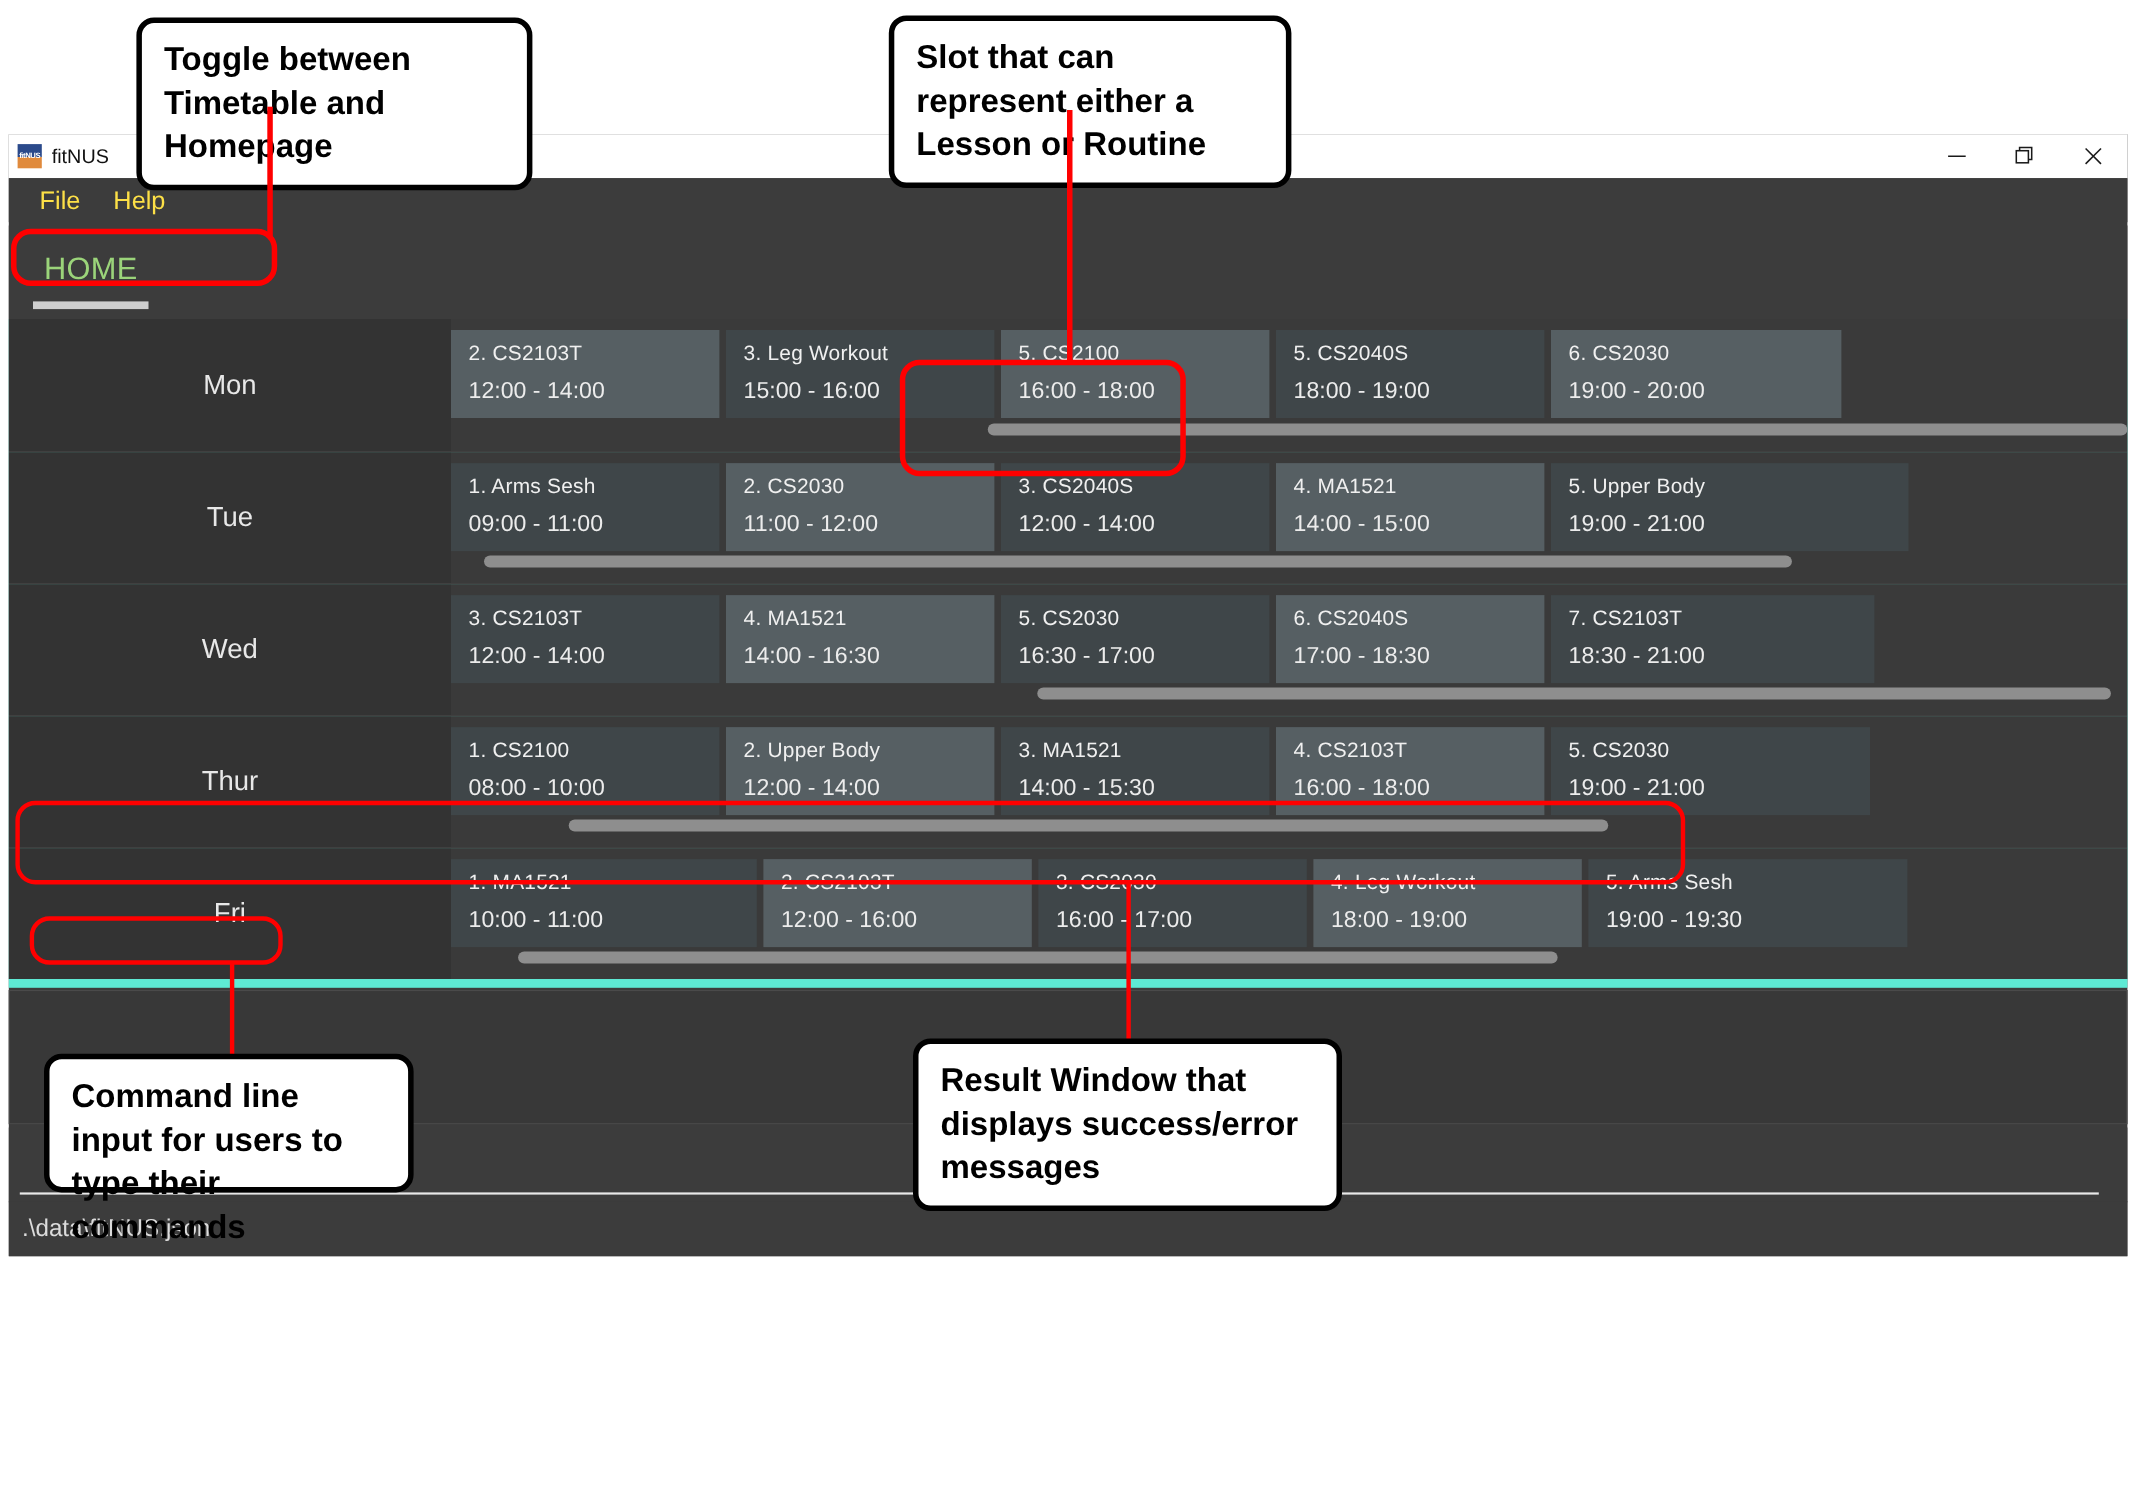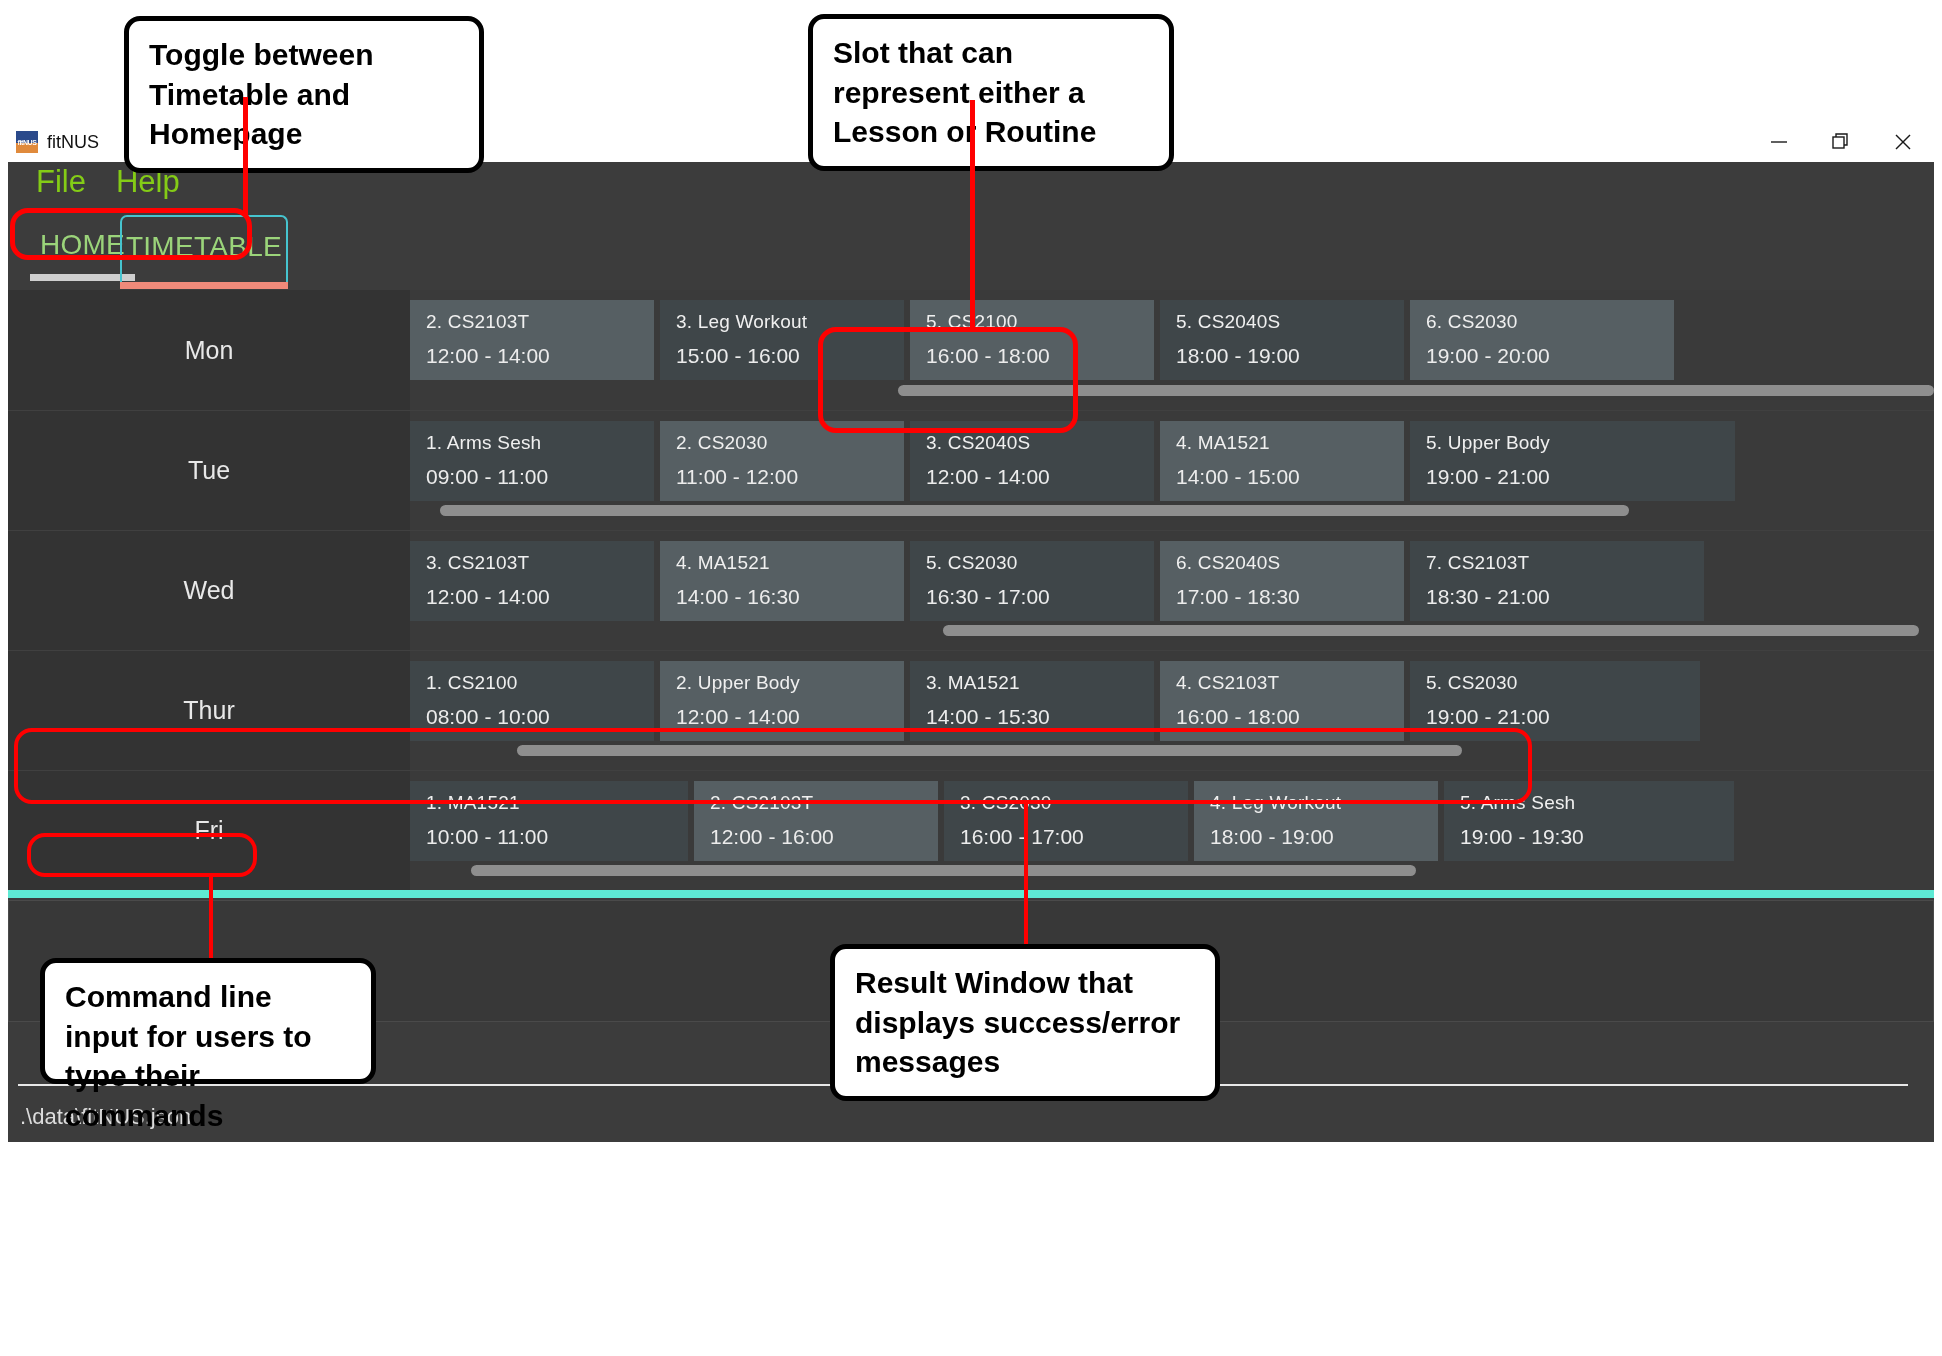--- a/index.html
+++ b/index.html
@@ -42,21 +42,21 @@
 
   
   .menubar {
     position: absolute; left: 8px; top: 162px;
     width: 1926px; height: 40px;
     background: #3c3c3c;
     display: flex; align-items: center;
     padding-left: 28px;
   }
   .menu-item {
-    color: #84cc16; font-size: 31px; margin-right: 30px;
+    color: #fde047; font-size: 23px; margin-right: 30px;
     font-family: "Liberation Sans", sans-serif;
   }
 
   
   .tabbar {
     position: absolute; left: 8px; top: 205px;
     width: 1926px; height: 85px;
     background: #3c3c3c;
   }
   .tab {
@@ -203,24 +203,20 @@
   <div class="menubar">
     <div class="menu-item">File</div>
     <div class="menu-item">Help</div>
   </div>
 
   <div class="tabbar">
     <div class="tab" id="tab-home">
       <span class="tab-label">HOME</span>
       <span class="tab-underline"></span>
     </div>
-    <div class="tab" id="tab-tt">
-      <span class="tab-label">TIMETABLE</span>
-      <span class="tab-underline"></span>
-    </div>
   </div>
 
   <div class="timetable" id="timetable">
       <div class="day-row">
         <div class="day-label">Mon</div>
         <div class="slots-wrap">
           <div class="slots">
             <div class="slot alt" style="width: 244px;">
               <div class="slot-title">2.  CS2103T</div>
               <div class="slot-time">12:00 - 14:00</div>

